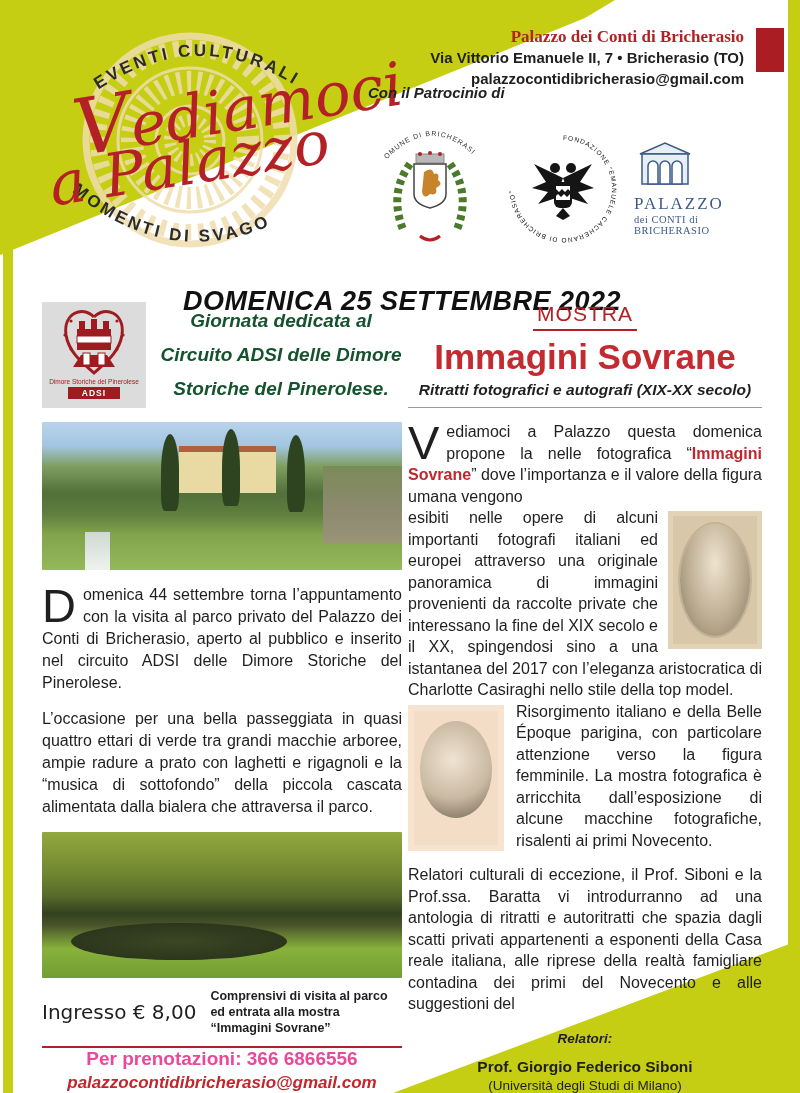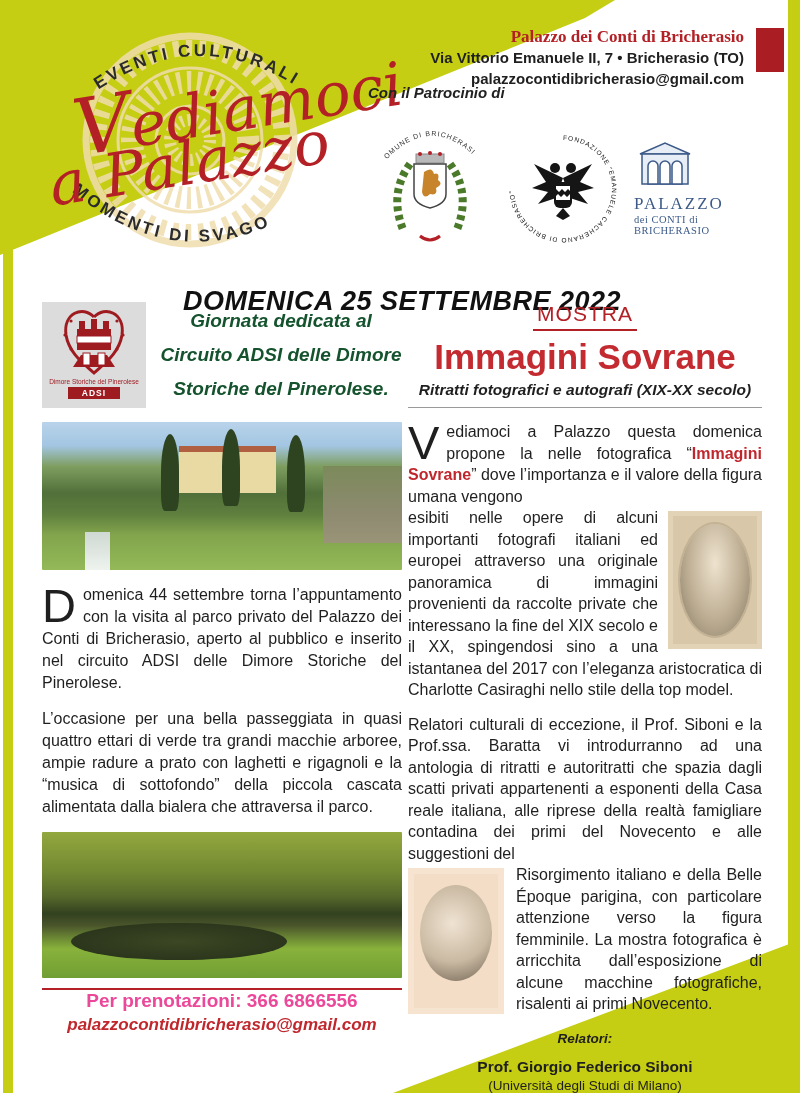--- a/index.html
+++ b/index.html
@@ -243,46 +243,53 @@
     </div>
 
     <p class="para"><span class="dropcap">D</span><span>omenica 44 settembre torna l’appuntamento con la visita al parco privato del Palazzo dei Conti di Bricherasio, aperto al pubblico e inserito nel circuito ADSI delle Dimore Storiche del Pinerolese.</span></p>
 
     <p class="para">L’occasione per una bella passeggiata in quasi quattro ettari di verde tra grandi macchie arboree, ampie radure a prato con laghetti e rigagnoli e la “musica di sottofondo” della piccola cascata alimentata dalla bialera che attraversa il parco.</p>
 
     <div class="photo photo2">
       <div class="pond"></div>
     </div>
 
+    <div class="price-row">
+      <div class="price-label">Ingresso € 8,00</div>
+      <div class="price-note">
+        <div>Comprensivi di visita al parco</div>
+        <div>ed entrata alla mostra “Immagini Sovrane”</div>
+      </div>
+    </div>
 
     <div class="redrule"></div>
     <div class="booking-phone">Per prenotazioni: 366 6866556</div>
     <div class="booking-mail">palazzocontidibricherasio@gmail.com</div>
 
   </div>
 
   <div class="col-right">
     <div class="kicker"><span>MOSTRA</span></div>
     <div class="rc-title">Immagini Sovrane</div>
     <div class="rc-sub">Ritratti fotografici e autografi (XIX-XX secolo)</div>
 
     <p class="rc-para"><span class="dropcap">V</span><span>ediamoci a Palazzo questa domenica propone la nelle fotografica “</span><span class="hl-red">Immagini Sovrane</span><span>”  dove l’importanza e il valore della figura umana vengono</span></p>
 
     <p class="rc-para cont">
       <span class="photo-child" style="display:block">
           <span class="oval" style="display:block"></span>
         </span><span>esibiti nelle opere di alcuni importanti fotografi italiani ed europei attraverso una originale panoramica di immagini provenienti da raccolte private che interessano la fine del XIX secolo e il XX, spingendosi sino a una istantanea del 2017 con l’eleganza aristocratica di Charlotte Casiraghi nello stile della top model.</span></p>
 
-    <p class="rc-para">Relatori culturali di eccezione, il Prof. Siboni e la Prof.ssa. Baratta vi introdurranno ad una antologia di ritratti e autoritratti che spazia dagli scatti privati appartenenti a esponenti della Casa reale italiana, alle riprese della realtà famigliare contadina dei primi del Novecento e alle suggestioni del</p>
-
     <p class="rc-para cont">
       <span class="photo-woman" style="display:block">
           <span class="circ" style="display:block"></span>
         </span><span>Risorgimento italiano e della Belle Époque parigina, con particolare attenzione verso la figura femminile. La mostra fotografica è arricchita dall’esposizione di alcune macchine fotografiche, risalenti ai primi Novecento.</span></p>
 
+    <p class="rc-para">Relatori culturali di eccezione, il Prof. Siboni e la Prof.ssa. Baratta vi introdurranno ad una antologia di ritratti e autoritratti che spazia dagli scatti privati appartenenti a esponenti della Casa reale italiana, alle riprese della realtà famigliare contadina dei primi del Novecento e alle suggestioni del</p>
+
     <div class="speakers">
       <div class="sp-label">Relatori:</div>
       <div class="sp-name">Prof. Giorgio Federico Siboni</div>
       <div class="sp-affil">(Università degli Studi di Milano)</div>
 
     </div>
   </div>
 
 </div>
 

